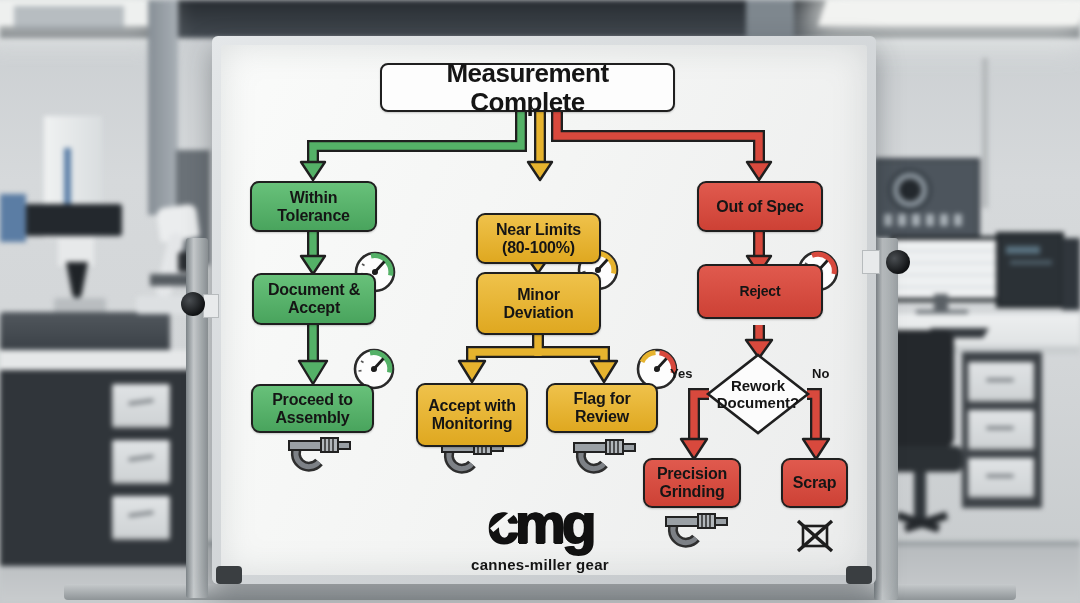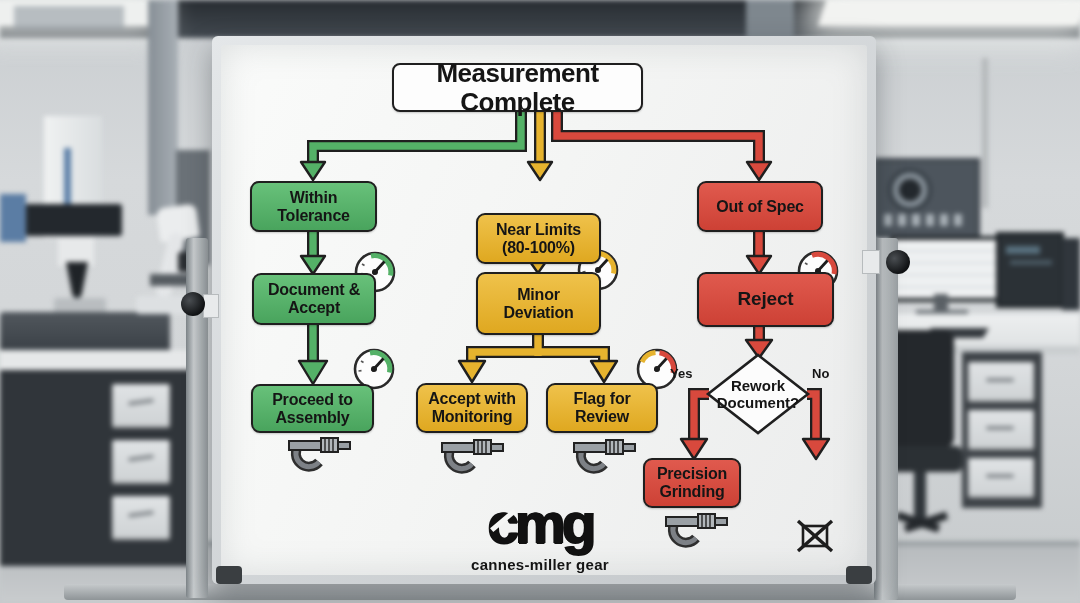--- a/index.html
+++ b/index.html
@@ -230,56 +230,59 @@
     <use href="#mic" x="600" y="457"></use>
     <use href="#mic" x="692" y="531"></use>
 
     <g transform="translate(815,536)">
       <rect x="-12" y="-10" width="24" height="20" fill="none" stroke="#1d1d1d" stroke-width="2.6"></rect>
       <line x1="-17" y1="-15" x2="17" y2="15" stroke="#1d1d1d" stroke-width="3.4"></line>
       <line x1="17" y1="-15" x2="-17" y2="15" stroke="#1d1d1d" stroke-width="3.4"></line>
     </g>
   </svg>
 
-  <div class="box titlebox" style="left:392px;top:63px;width:251px;height:49px;text-align:center;">
+  <div class="box titlebox" style="left:380px;top:63px;width:295px;height:49px;text-align:center;">
       <span>Measurement Complete</span>
     </div>
 
   <div class="box green" style="left:250px;top:181px;width:127px;height:51px;">
       <span>Within Tolerance</span>
     </div>
   <div class="box yellow" style="left:476px;top:181px;width:125px;height:51px;margin-top:32px;">
       <span>Near Limits (80-100%)</span>
     </div>
   <div class="box red" style="left:697px;top:181px;width:126px;height:51px;">
       <span>Out of Spec</span>
     </div>
 
   <div class="box green" style="left:252px;top:273px;width:124px;height:52px;justify-content:flex-end;">
       <span>Document &amp; Accept</span>
     </div>
   <div class="box yellow" style="left:476px;top:272px;width:125px;height:63px;">
       <span>Minor Deviation</span>
     </div>
-  <div class="box red" style="left:697px;top:272px;width:137px;height:55px;font-size:19px;">
+  <div class="box red" style="left:697px;top:264px;width:126px;height:55px;font-size:14px;">
       <span>Reject</span>
     </div>
 
   <div class="box green" style="left:251px;top:384px;width:123px;height:49px;">
       <span>Proceed to Assembly</span>
     </div>
-  <div class="box yellow" style="left:416px;top:383px;width:112px;height:50px;border-radius:10px;">
+  <div class="box yellow" style="left:416px;top:383px;width:112px;height:64px;">
       <span>Accept with Monitoring</span>
     </div>
   <div class="box yellow" style="left:546px;top:383px;width:112px;height:50px;">
       <span>Flag for Review</span>
     </div>
 
   <div class="box red" style="left:643px;top:458px;width:98px;height:50px;">
       <span>Precision Grinding</span>
+    </div>
+  <div class="box red" style="left:781px;top:458px;width:67px;height:50px;">
+      <span>Scrap</span>
     </div>
 
   <div class="dlabel" style="left:714px;top:378px;width:88px;"><span>Rework Document?</span></div>
   <div class="blabel" style="left:670px;top:366px;"><span>Yes</span></div>
   <div class="blabel" style="left:812px;top:366px;"><span>No</span></div>
 
   <div class="logo">
     <span>cmg</span>
     <span class="logo-slash"></span>
   </div>

